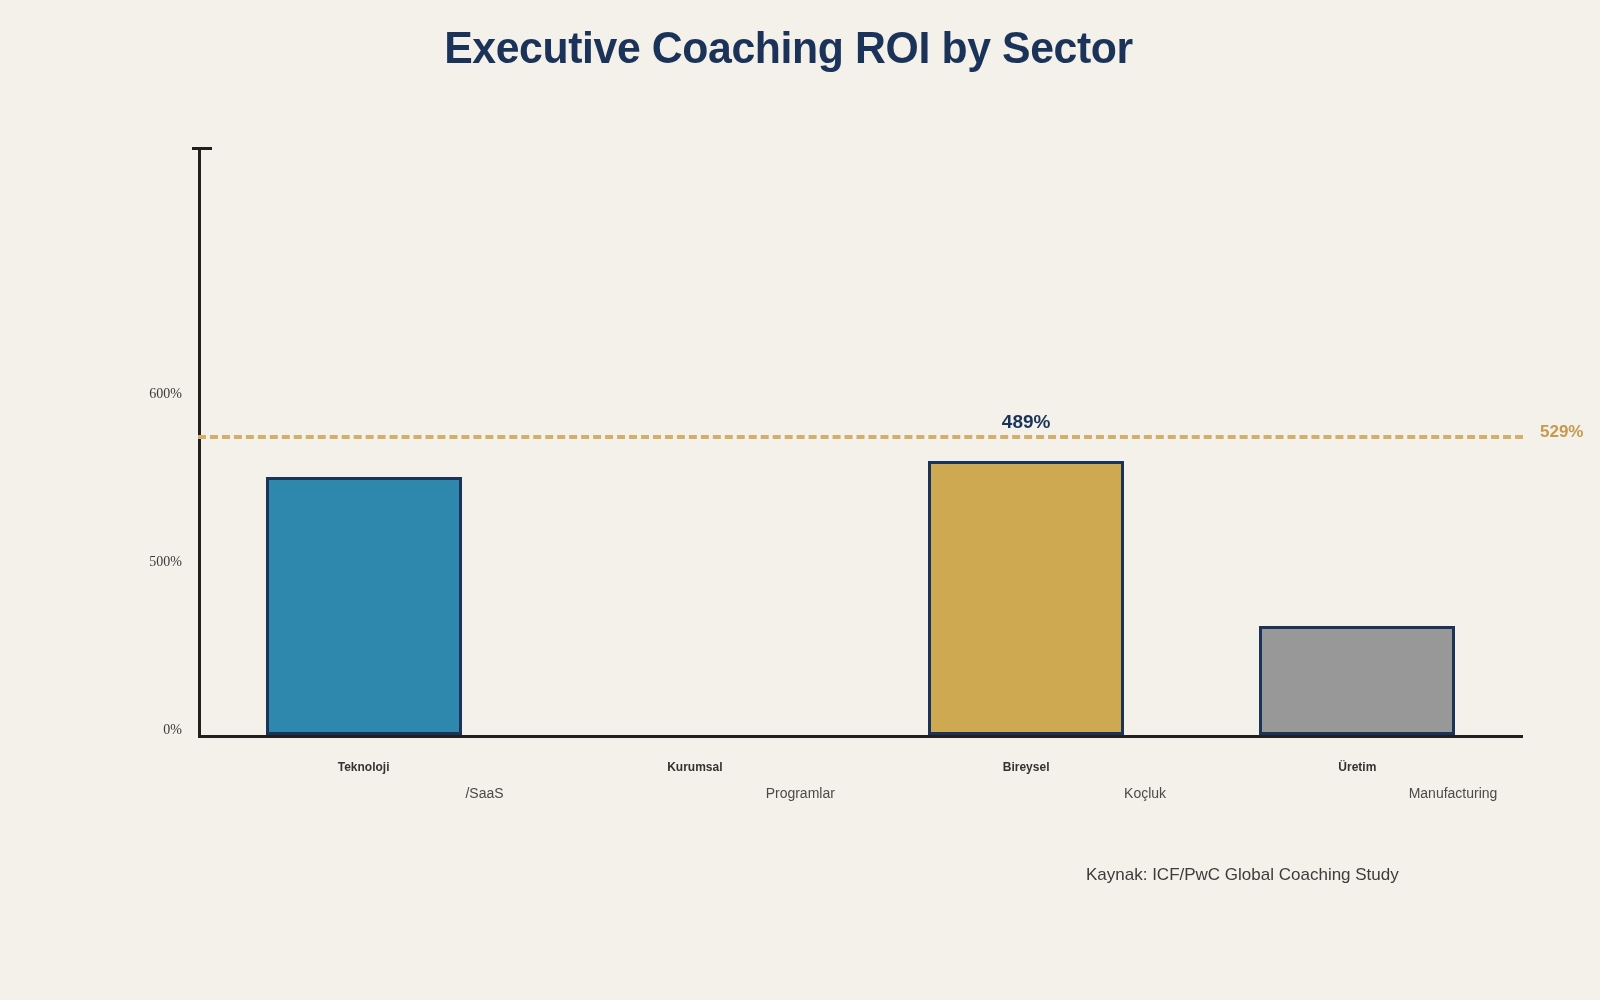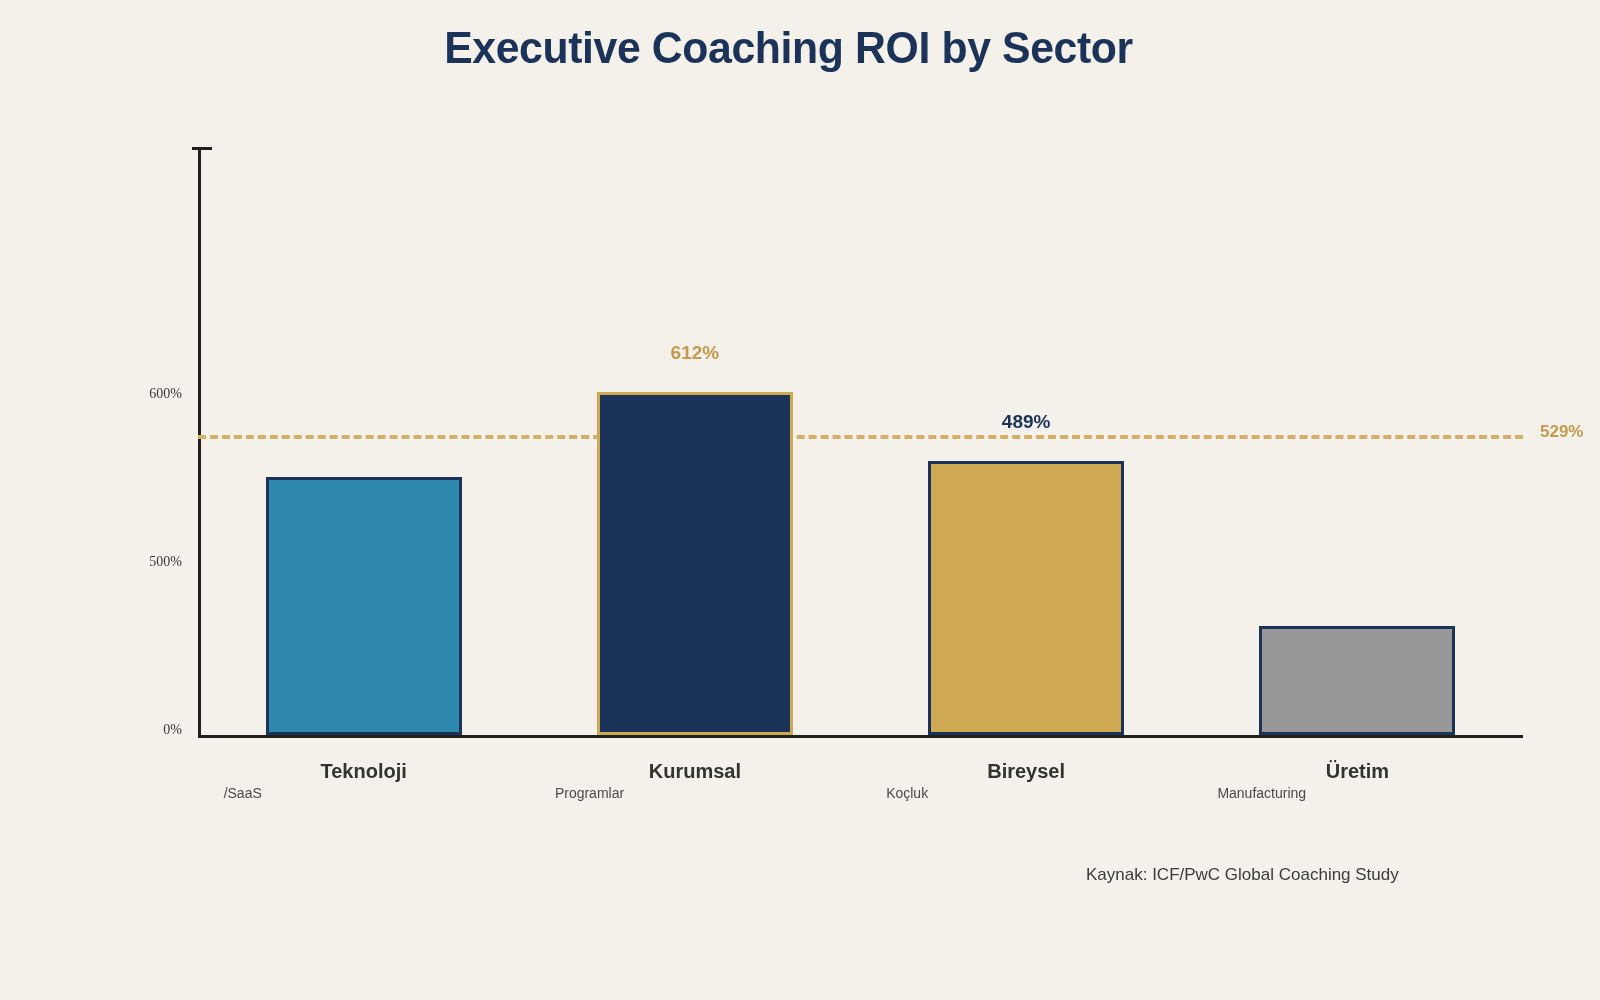--- a/index.html
+++ b/index.html
@@ -125,29 +125,29 @@
     font-size: 19px;
     font-weight: bold;
     white-space: nowrap;
   }
 
   
   .cat-label {
     position: absolute;
     width: 280px;
     text-align: center;
-    font-size: 20px;
+    font-size: 12px;
     font-weight: bold;
     color: #333331;
     top: 760px;
   }
   .cat-sublabel {
     position: absolute;
     width: 280px;
-    text-align: left;
+    text-align: right;
     font-size: 14px;
     color: #4a4a47;
     top: 785px;
   }
 
   
   #source-note {
     position: absolute;
     left: 1080px;
     top: 865px;
@@ -172,24 +172,20 @@
       <div class="y-tick-label" style="top: 554px;">500%</div>
       <div class="y-tick-label" style="top: 386px;">600%</div>
     </div>
 
   <div id="reference-line" style="top: 434.76px;"></div>
   <div id="reference-label" style="top: 421.76px;">529%</div>
 
   <div id="plot-area">
       <div class="bar-group" style="left: 67.625px; height: 318.16px;">
         <div class="bar" style="height: 258.16px; background: rgb(46, 135, 173); border: 3px solid rgb(27, 51, 88);"></div>
-      </div>
-      <div class="bar-group" style="left: 398.875px; height: 402.72px;">
-        <div class="bar" style="height: 342.72px; background: rgb(27, 51, 88); border: 3px solid rgb(207, 169, 81);"></div>
-        <div class="bar-value-label" style="bottom: 370.72px; color: rgb(195, 154, 78);">612%</div>
       </div>
       <div class="bar-group" style="left: 730.125px; height: 333.84px;">
         <div class="bar" style="height: 273.84px; background: rgb(207, 169, 81); border: 3px solid rgb(27, 51, 88);"></div>
         <div class="bar-value-label" style="bottom: 301.84px; color: rgb(27, 51, 88);">489%</div>
       </div>
       <div class="bar-group" style="left: 1061.38px; height: 169.2px;">
         <div class="bar" style="height: 109.2px; background: rgb(152, 152, 152); border: 3px solid rgb(27, 51, 88);"></div>
       </div>
     </div>
 

